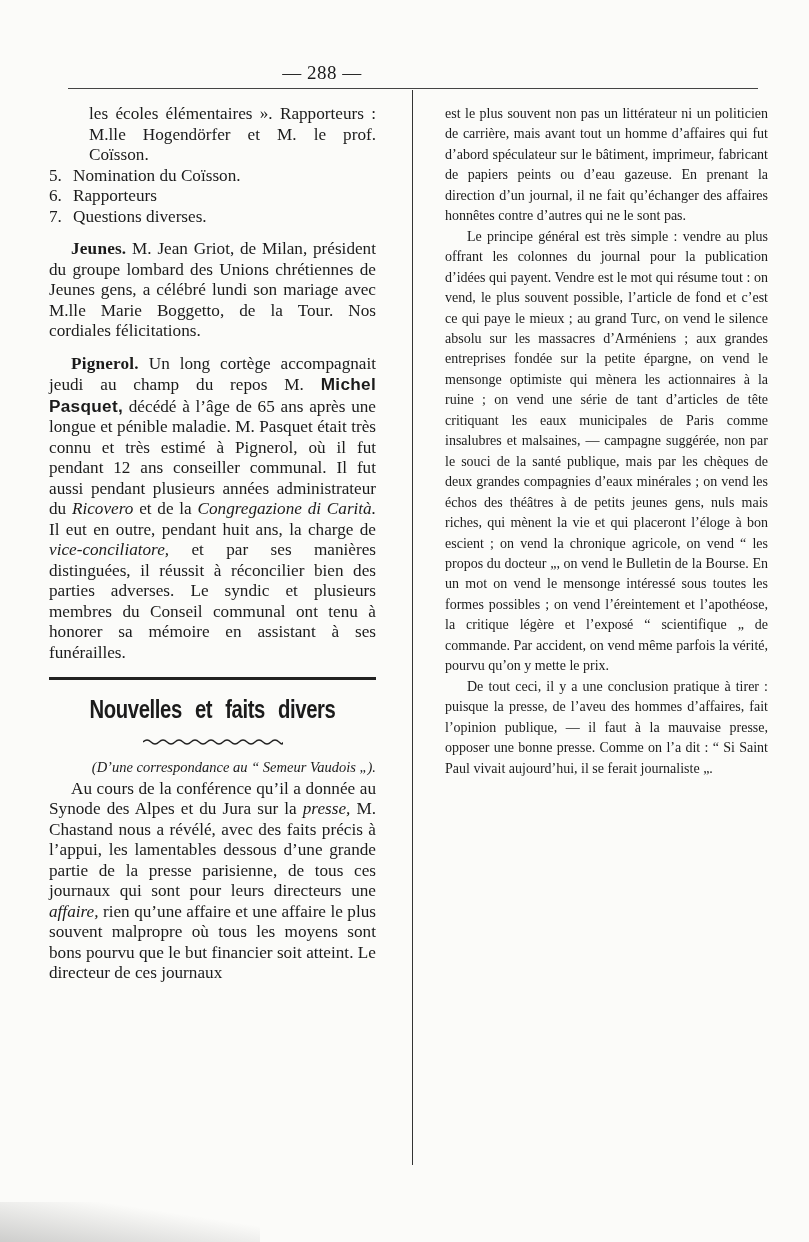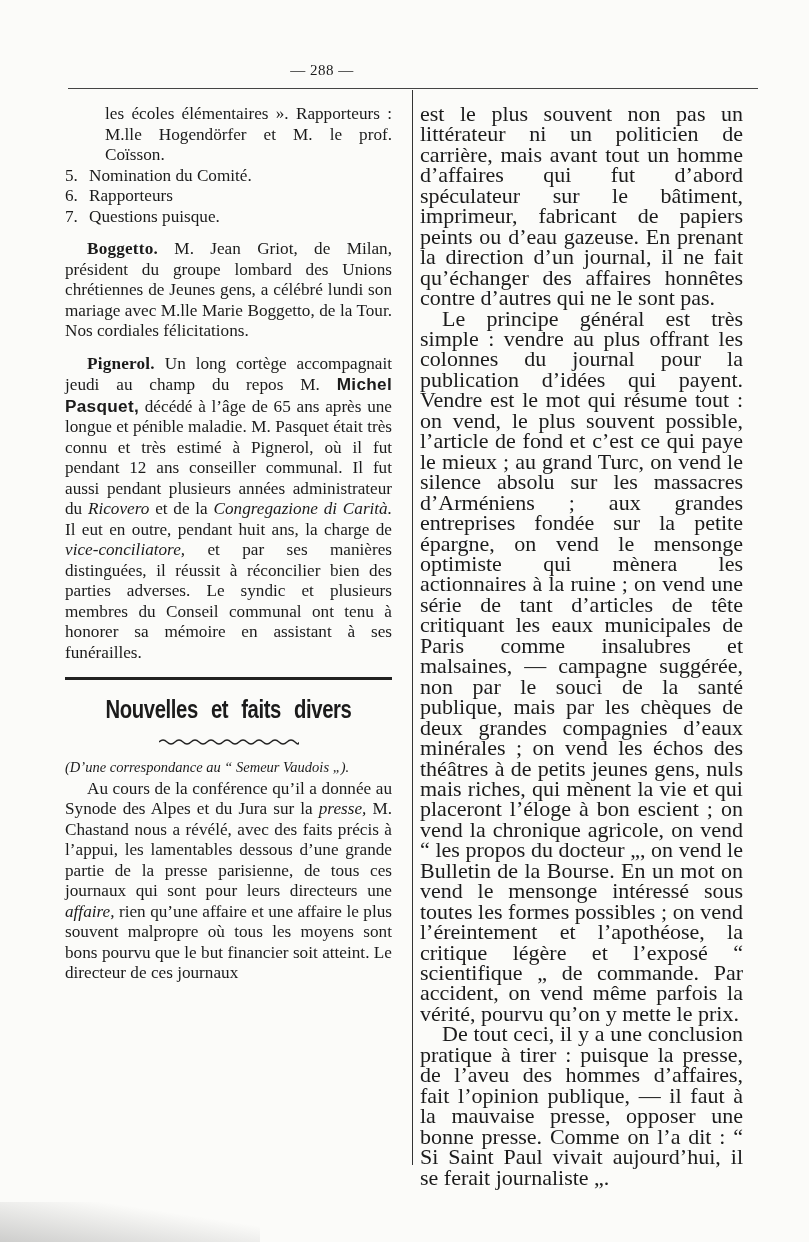--- a/index.html
+++ b/index.html
@@ -5,37 +5,37 @@
     html, body { margin: 0; padding: 0; }
     body {
       width: 809px; height: 1242px; overflow: hidden;
       background: #fbfbf9;
       font-family: "Liberation Serif", "DejaVu Serif", serif;
       color: #1b1b1b;
       position: relative;
     }
     .page-number {
       position: absolute; top: 62px; left: 0; width: 644px;
-      text-align: center; font-size: 15px; letter-spacing: 0.5px;
+      text-align: center; font-size: 19px; letter-spacing: 0.5px;
     }
     .header-rule {
       position: absolute; top: 88px; left: 68px; width: 690px; height: 0;
       border-top: 1.3px solid #444;
     }
     .col-divider {
       position: absolute; top: 90px; left: 412px; width: 0; height: 1075px;
       border-left: 1.3px solid #333;
     }
     .col {
       position: absolute; top: 104px;
       font-size: 17.2px; line-height: 20.5px;
       text-align: justify; hyphens: none;
     }
-    .col-left { left: 65px; width: 327px; }
-    .col-right { left: 420px; width: 323px; font-size: 22px; line-height: 20.45px; }
+    .col-left { left: 49px; width: 327px; }
+    .col-right { left: 445px; width: 323px; font-size: 14px; line-height: 20.45px; }
     p { margin: 0; }
     .indent { text-indent: 22px; }
     .list-cont { padding-left: 40px; }
     .list { margin: 0; padding: 0; list-style: none; }
     .list li { display: flex; }
     .list .num { width: 24px; flex: none; }
     .gap { height: 12px; }
     .lead { font-weight: bold; letter-spacing: 0.2px; }
     .lead-sans { font-family: "Liberation Sans", "DejaVu Sans", sans-serif; font-weight: bold; letter-spacing: 0.3px; }
     i.it { }
@@ -48,54 +48,54 @@
       font-size: 26px; font-weight: bold; letter-spacing: -0.5px;
       transform: scaleX(0.78); transform-origin: center;
       word-spacing: 10px; line-height: 30px; margin-top: 4px;
     }
     .wave { text-align: center; margin: 8px 0 4px 0; }
     .article-title {
       text-align: center; font-weight: bold; font-size: 19px;
       letter-spacing: 1px; line-height: 24px; margin-bottom: 4px;
     }
     .byline {
-      text-align: left; font-style: italic; font-size: 14.5px; line-height: 20px;
+      text-align: right; font-style: italic; font-size: 14.5px; line-height: 20px;
       margin-bottom: 2px;
     }
     .scan-smudge {
       position: absolute; left: 0; bottom: 0; width: 260px; height: 40px;
       background: linear-gradient(to top right, rgba(120,120,120,0.35), rgba(255,255,255,0) 70%);
     }
   </style>
 </head>
 <body>
 
 <div class="page-number">— 288 —</div>
 <div class="header-rule"></div>
 <div class="col-divider"></div>
 
 <div class="col col-left">
   <p class="list-cont">les écoles élémentaires ». Rapporteurs : M.lle Hogendörfer et M. le prof. Coïsson.</p>
   <ul class="list">
     <li>
         <span class="num">5.</span>
-        <span>Nomination du Comité.</span>
+        <span>Nomination du Coïsson.</span>
       </li>
     <li>
         <span class="num">6.</span>
         <span>Rapporteurs</span>
       </li>
     <li>
         <span class="num">7.</span>
-        <span>Questions puisque.</span>
+        <span>Questions diverses.</span>
       </li>
   </ul>
 
   <div class="gap"></div>
-  <p class="indent"><span class="lead">Boggetto.</span><span> M. Jean Griot, de Milan, président du groupe lombard des Unions chrétiennes de Jeunes gens, a célébré lundi son mariage avec M.lle Marie Boggetto, de la Tour. Nos cordiales félicitations.</span></p>
+  <p class="indent"><span class="lead">Jeunes.</span><span> M. Jean Griot, de Milan, président du groupe lombard des Unions chrétiennes de Jeunes gens, a célébré lundi son mariage avec M.lle Marie Boggetto, de la Tour. Nos cordiales félicitations.</span></p>
 
   <div class="gap"></div>
   <p class="indent"><span class="lead">Pignerol.</span><span> Un long cortège accompagnait jeudi au champ du repos M. </span><span class="lead-sans">Michel Pasquet,</span><span> décédé à l’âge de 65 ans après une longue et pénible maladie. M. Pasquet était très connu et très estimé à Pignerol, où il fut pendant 12 ans conseiller communal. Il fut aussi pendant plusieurs années administrateur du </span><i class="it">Ricovero</i><span> et de la </span><i class="it">Congregazione di Carità.</i><span> Il eut en outre, pendant huit ans, la charge de </span><i class="it">vice-conciliatore,</i><span> et par ses manières distinguées, il réussit à réconcilier bien des parties adverses. Le syndic et plusieurs membres du Conseil communal ont tenu à honorer sa mémoire en assistant à ses funérailles.</span></p>
 
   <div class="section-rule"></div>
   <div class="section-title">Nouvelles et faits divers</div>
   <div class="wave">
     <svg width="140" height="10" viewBox="0 0 140 10">
       <path d="M0 5 Q4 1 8 5 T16 5 T24 5 T32 5 T40 5 T48 5 T56 5 T64 5 T72 5 T80 5 T88 5 T96 5 T104 5 T112 5 T120 5 T128 5 T136 5 T140 5" fill="none" stroke="#222" stroke-width="1.3"></path>
     </svg>

